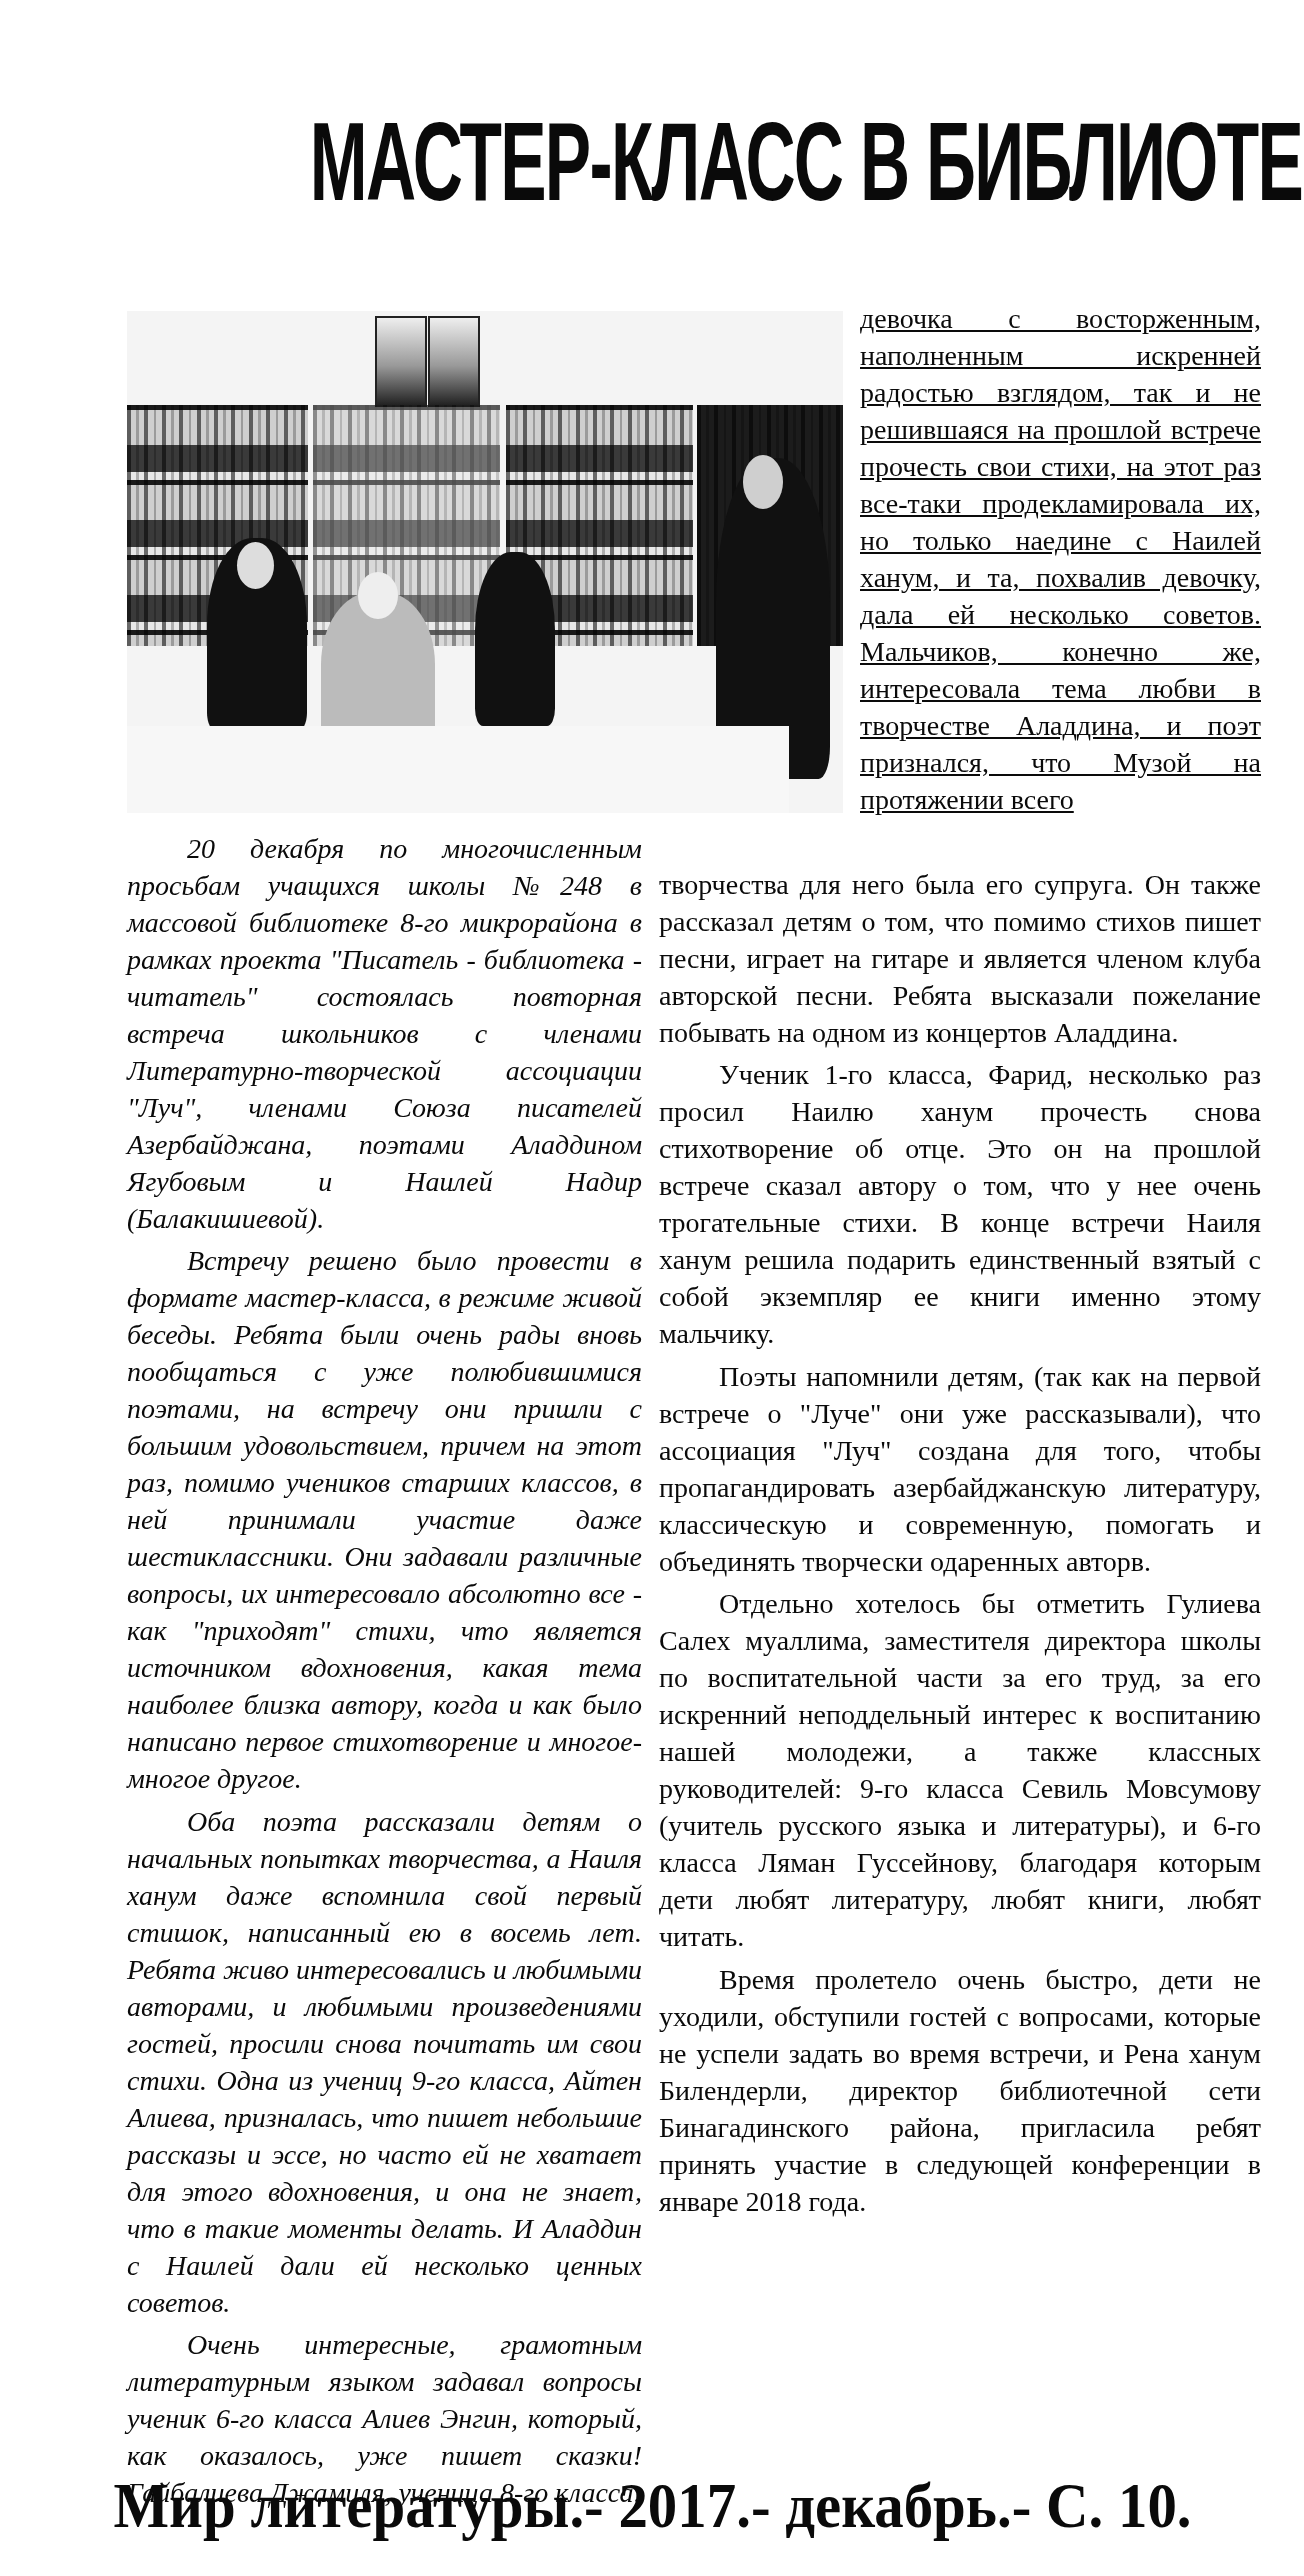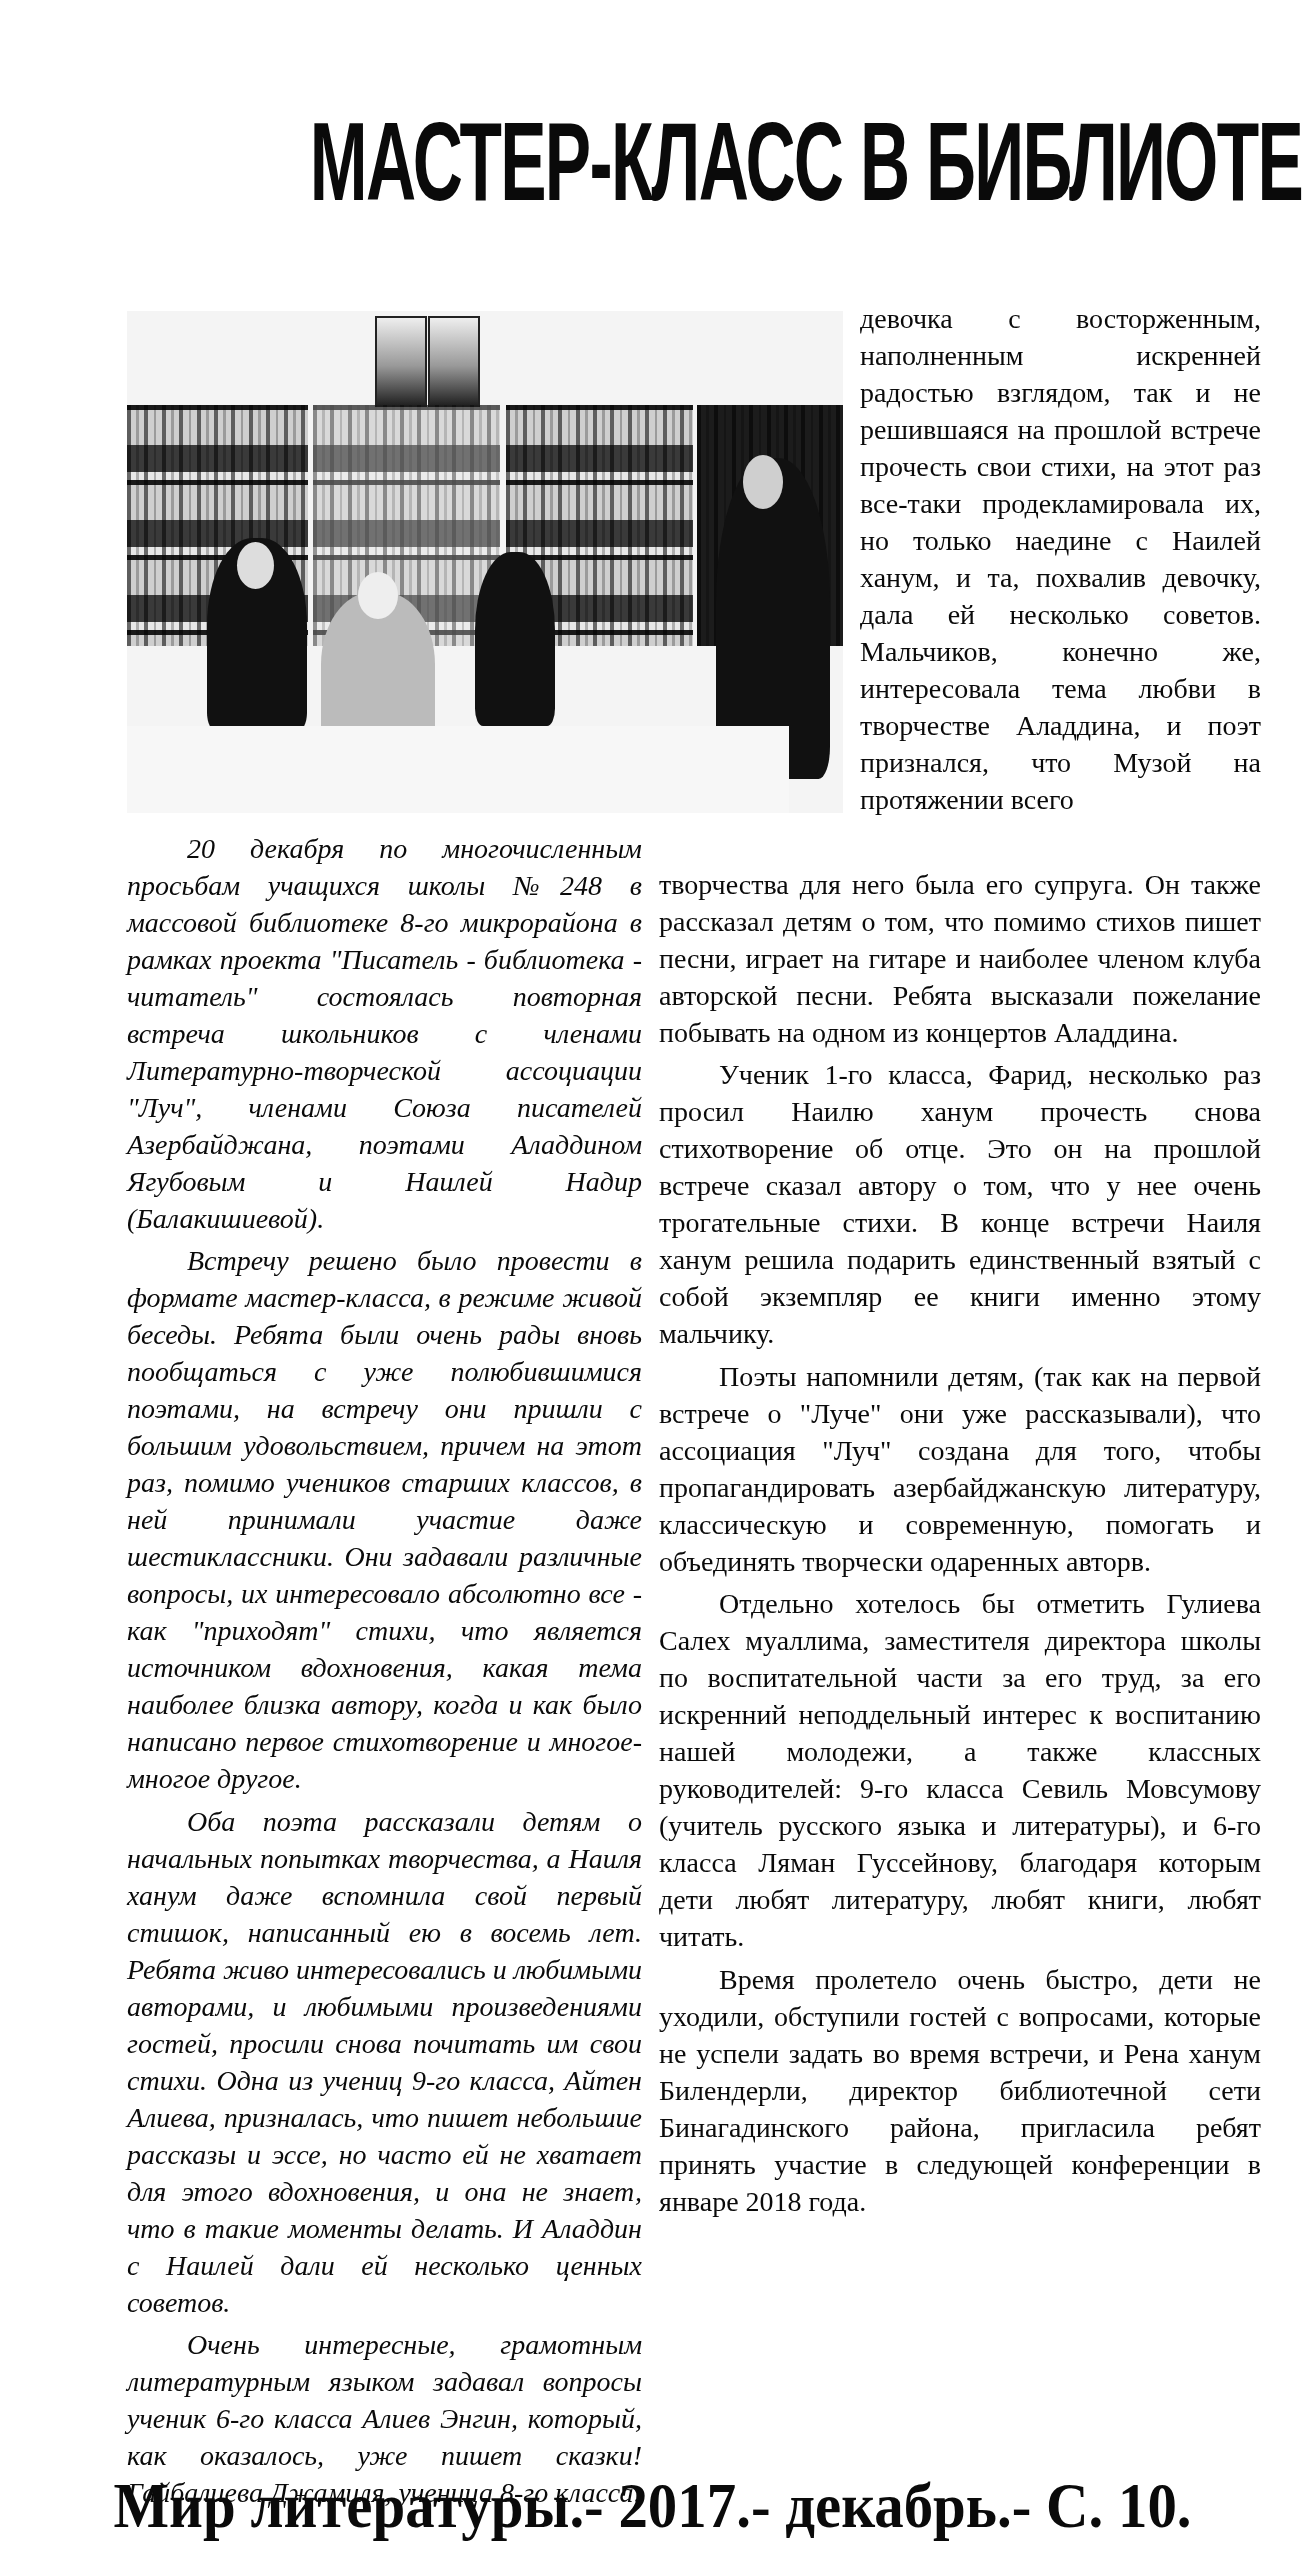--- a/index.html
+++ b/index.html
@@ -22,21 +22,21 @@
   .shelf-spines { position: absolute; inset: 0; background: repeating-linear-gradient(90deg, rgba(0,0,0,0.55) 0 4px, rgba(255,255,255,0.0) 4px 9.4px, rgba(0,0,0,0.25) 9.4px 12px, rgba(255,255,255,0) 12px 17.4px); mix-blend-mode: multiply; }
   .person { position: absolute; background: #111; border-radius: 45% 45% 10% 10%; }
   .face { position: absolute; background: #ddd; border-radius: 50%; }
   .table { position: absolute; left: 0; right: 54px; bottom: 0; height: 87px; background: #f7f7f7; }
   .body-col {
     position: absolute; font-family: "Liberation Serif", serif; font-size: 28px;
     line-height: 37px; text-align: justify; transform-origin: left top;
   }
   .body-col p { margin: 0 0 5.4px 0; text-indent: 60px; }
   .body-col p.noindent { text-indent: 0; }
-  .col-right-top { left: 860px; top: 300px; width: 401px; }
+  .col-right-top { left: 860px; top: 300px; width: 401px; text-decoration: underline; }
   .col-left { left: 127px; top: 830px; width: 515px; font-style: italic; }
   .col-right-bottom { left: 659px; top: 866px; width: 602px; }
   .citation {
     position: absolute; left: 0; top: 2469px; width: 1305px; text-align: center;
     font-family: "Liberation Serif", serif; font-weight: bold; font-size: 64px; line-height: 74px;
     transform: scaleX(0.92); transform-origin: center;
   }
 </style>
 </head>
 <body>
@@ -73,21 +73,21 @@
 </div>
 
 <div class="body-col col-left">
   <p>20 декабря по многочисленным просьбам учащихся школы №248 в массовой библиотеке 8-го микрорайона в рамках проекта "Писатель - библиотека - читатель" состоялась повторная встреча школьников с членами Литературно-творческой ассоциации "Луч", членами Союза писателей Азербайджана, поэтами Аладдином Ягубовым и Наилей Надир (Балакишиевой).</p>
   <p>Встречу решено было провести в формате мастер-класса, в режиме живой беседы. Ребята были очень рады вновь пообщаться с уже полюбившимися поэтами, на встречу они пришли с большим удовольствием, причем на этот раз, помимо учеников старших классов, в ней принимали участие даже шестиклассники. Они задавали различные вопросы, их интересовало абсолютно все - как "приходят" стихи, что является источником вдохновения, какая тема наиболее близка автору, когда и как было написано первое стихотворение и многое-многое другое.</p>
   <p>Оба поэта рассказали детям о начальных попытках творчества, а Наиля ханум даже вспомнила свой первый стишок, написанный ею в восемь лет. Ребята живо интересовались и любимыми авторами, и любимыми произведениями гостей, просили снова почитать им свои стихи. Одна из учениц 9-го класса, Айтен Алиева, призналась, что пишет небольшие рассказы и эссе, но часто ей не хватает для этого вдохновения, и она не знает, что в такие моменты делать. И Аладдин с Наилей дали ей несколько ценных советов.</p>
   <p>Очень интересные, грамотным литературным языком задавал вопросы ученик 6-го класса Алиев Энгин, который, как оказалось, уже пишет сказки! Гайбалиева Джамиля, ученица 8-го класса,</p>
 </div>
 
 <div class="body-col col-right-bottom">
-  <p class="noindent">творчества для него была его супруга. Он также рассказал детям о том, что помимо стихов пишет песни, играет на гитаре и наиболее членом клуба авторской песни. Ребята высказали пожелание побывать на одном из концертов Аладдина.</p>
+  <p class="noindent">творчества для него была его супруга. Он также рассказал детям о том, что помимо стихов пишет песни, играет на гитаре и является членом клуба авторской песни. Ребята высказали пожелание побывать на одном из концертов Аладдина.</p>
   <p>Ученик 1-го класса, Фарид, несколько раз просил Наилю ханум прочесть снова стихотворение об отце. Это он на прошлой встрече сказал автору о том, что у нее очень трогательные стихи. В конце встречи Наиля ханум решила подарить единственный взятый с собой экземпляр ее книги именно этому мальчику.</p>
   <p>Поэты напомнили детям, (так как на первой встрече о "Луче" они уже рассказывали), что ассоциация "Луч" создана для того, чтобы пропагандировать азербайджанскую литературу, классическую и современную, помогать и объединять творчески одаренных авторв.</p>
   <p>Отдельно хотелось бы отметить Гулиева Салех муаллима, заместителя директора школы по воспитательной части за его труд, за его искренний неподдельный интерес к воспитанию нашей молодежи, а также классных руководителей: 9-го класса Севиль Мовсумову (учитель русского языка и литературы), и 6-го класса Ляман Гуссейнову, благодаря которым дети любят литературу, любят книги, любят читать.</p>
   <p>Время пролетело очень быстро, дети не уходили, обступили гостей с вопросами, которые не успели задать во время встречи, и Рена ханум Билендерли, директор библиотечной сети Бинагадинского района, пригласила ребят принять участие в следующей конференции в январе 2018 года.</p>
 </div>
 
 <div class="citation">Мир литературы.- 2017.- декабрь.- С. 10.</div>
 
 
 </body></html>

